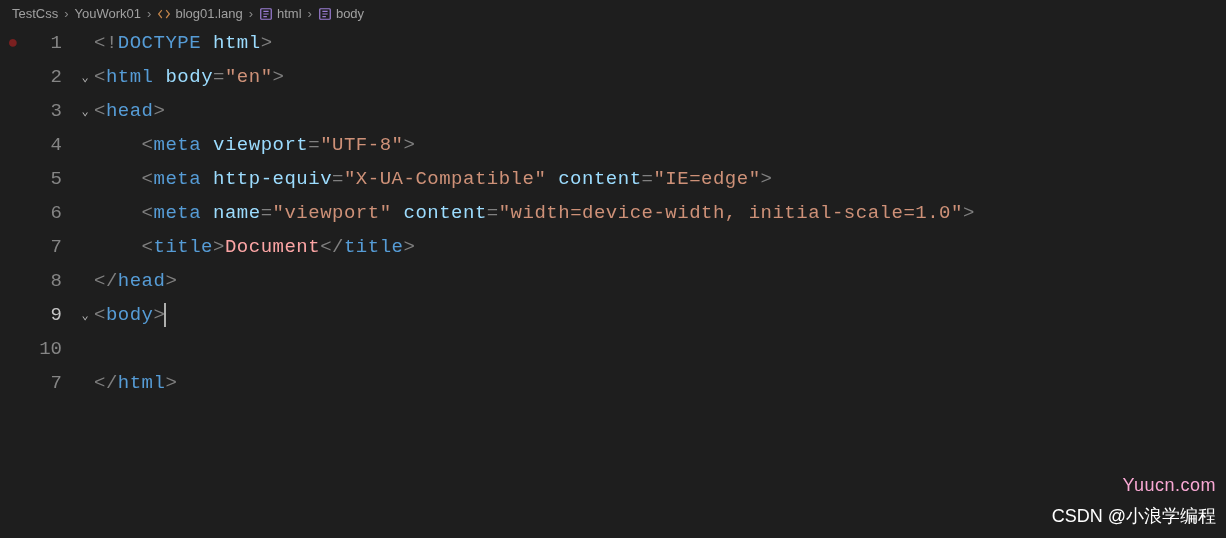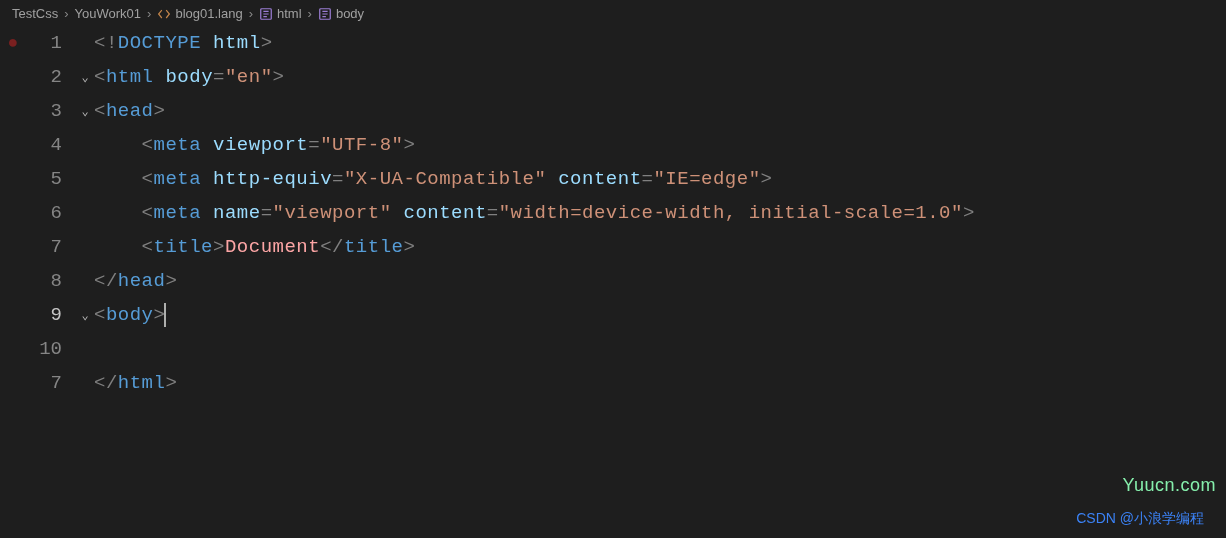--- a/index.html
+++ b/index.html
@@ -71,32 +71,32 @@
   height: 24px;
   background: #aeafad;
   vertical-align: middle;
   margin-left: -1px;
 }
 .line.current .line-num { color: #c6c6c6; }
 .watermark1 {
   position: absolute;
   right: 10px;
   bottom: 42px;
-  color: #86efac;
+  color: #f9a8d4;
   font-family: sans-serif;
   font-size: 18px;
   letter-spacing: 0.5px;
 }
 .watermark2 {
   position: absolute;
-  right: 22px;
+  right: 10px;
   bottom: 10px;
-  color: #3b82f6;
+  color: #ffffff;
   font-family: sans-serif;
-  font-size: 14px;
+  font-size: 18px;
 }
 .icon-svg { width: 14px; height: 14px; display: inline-block; vertical-align: middle; }
 </style>
 </head>
 <body>
 
 <div class="breadcrumb">
   <span>TestCss</span>
   <span class="sep">›</span>
   <span>YouWork01</span>

